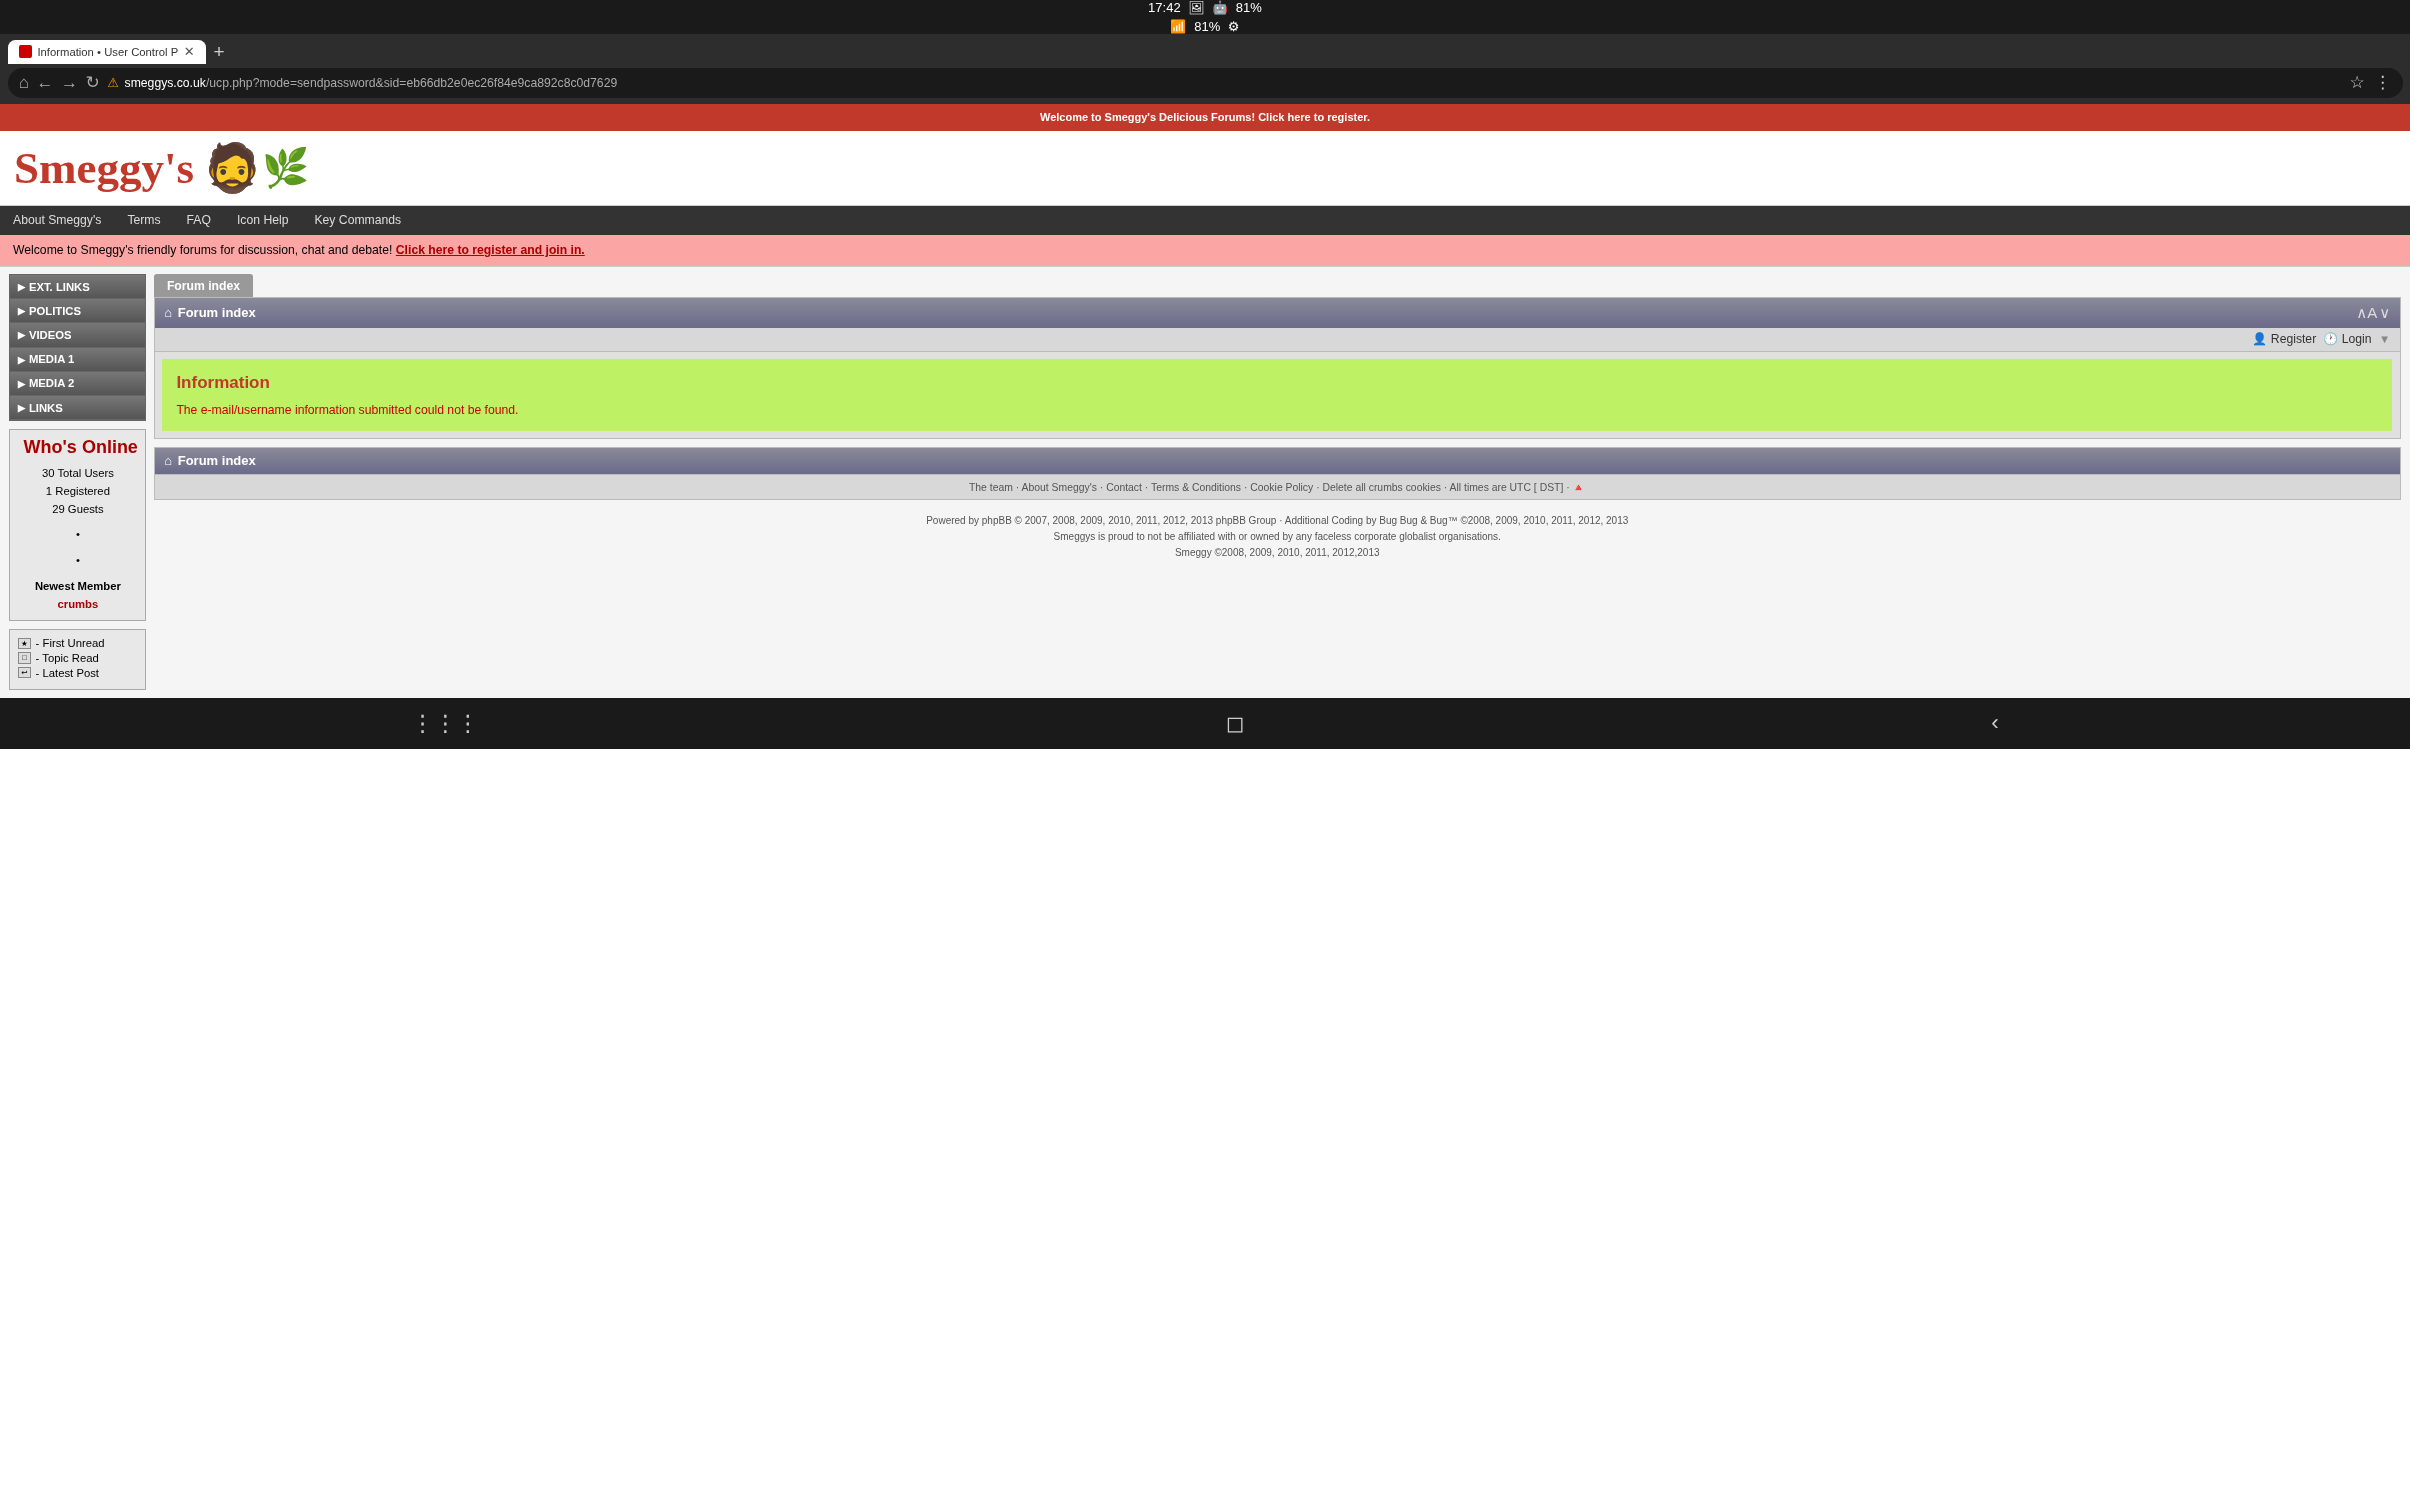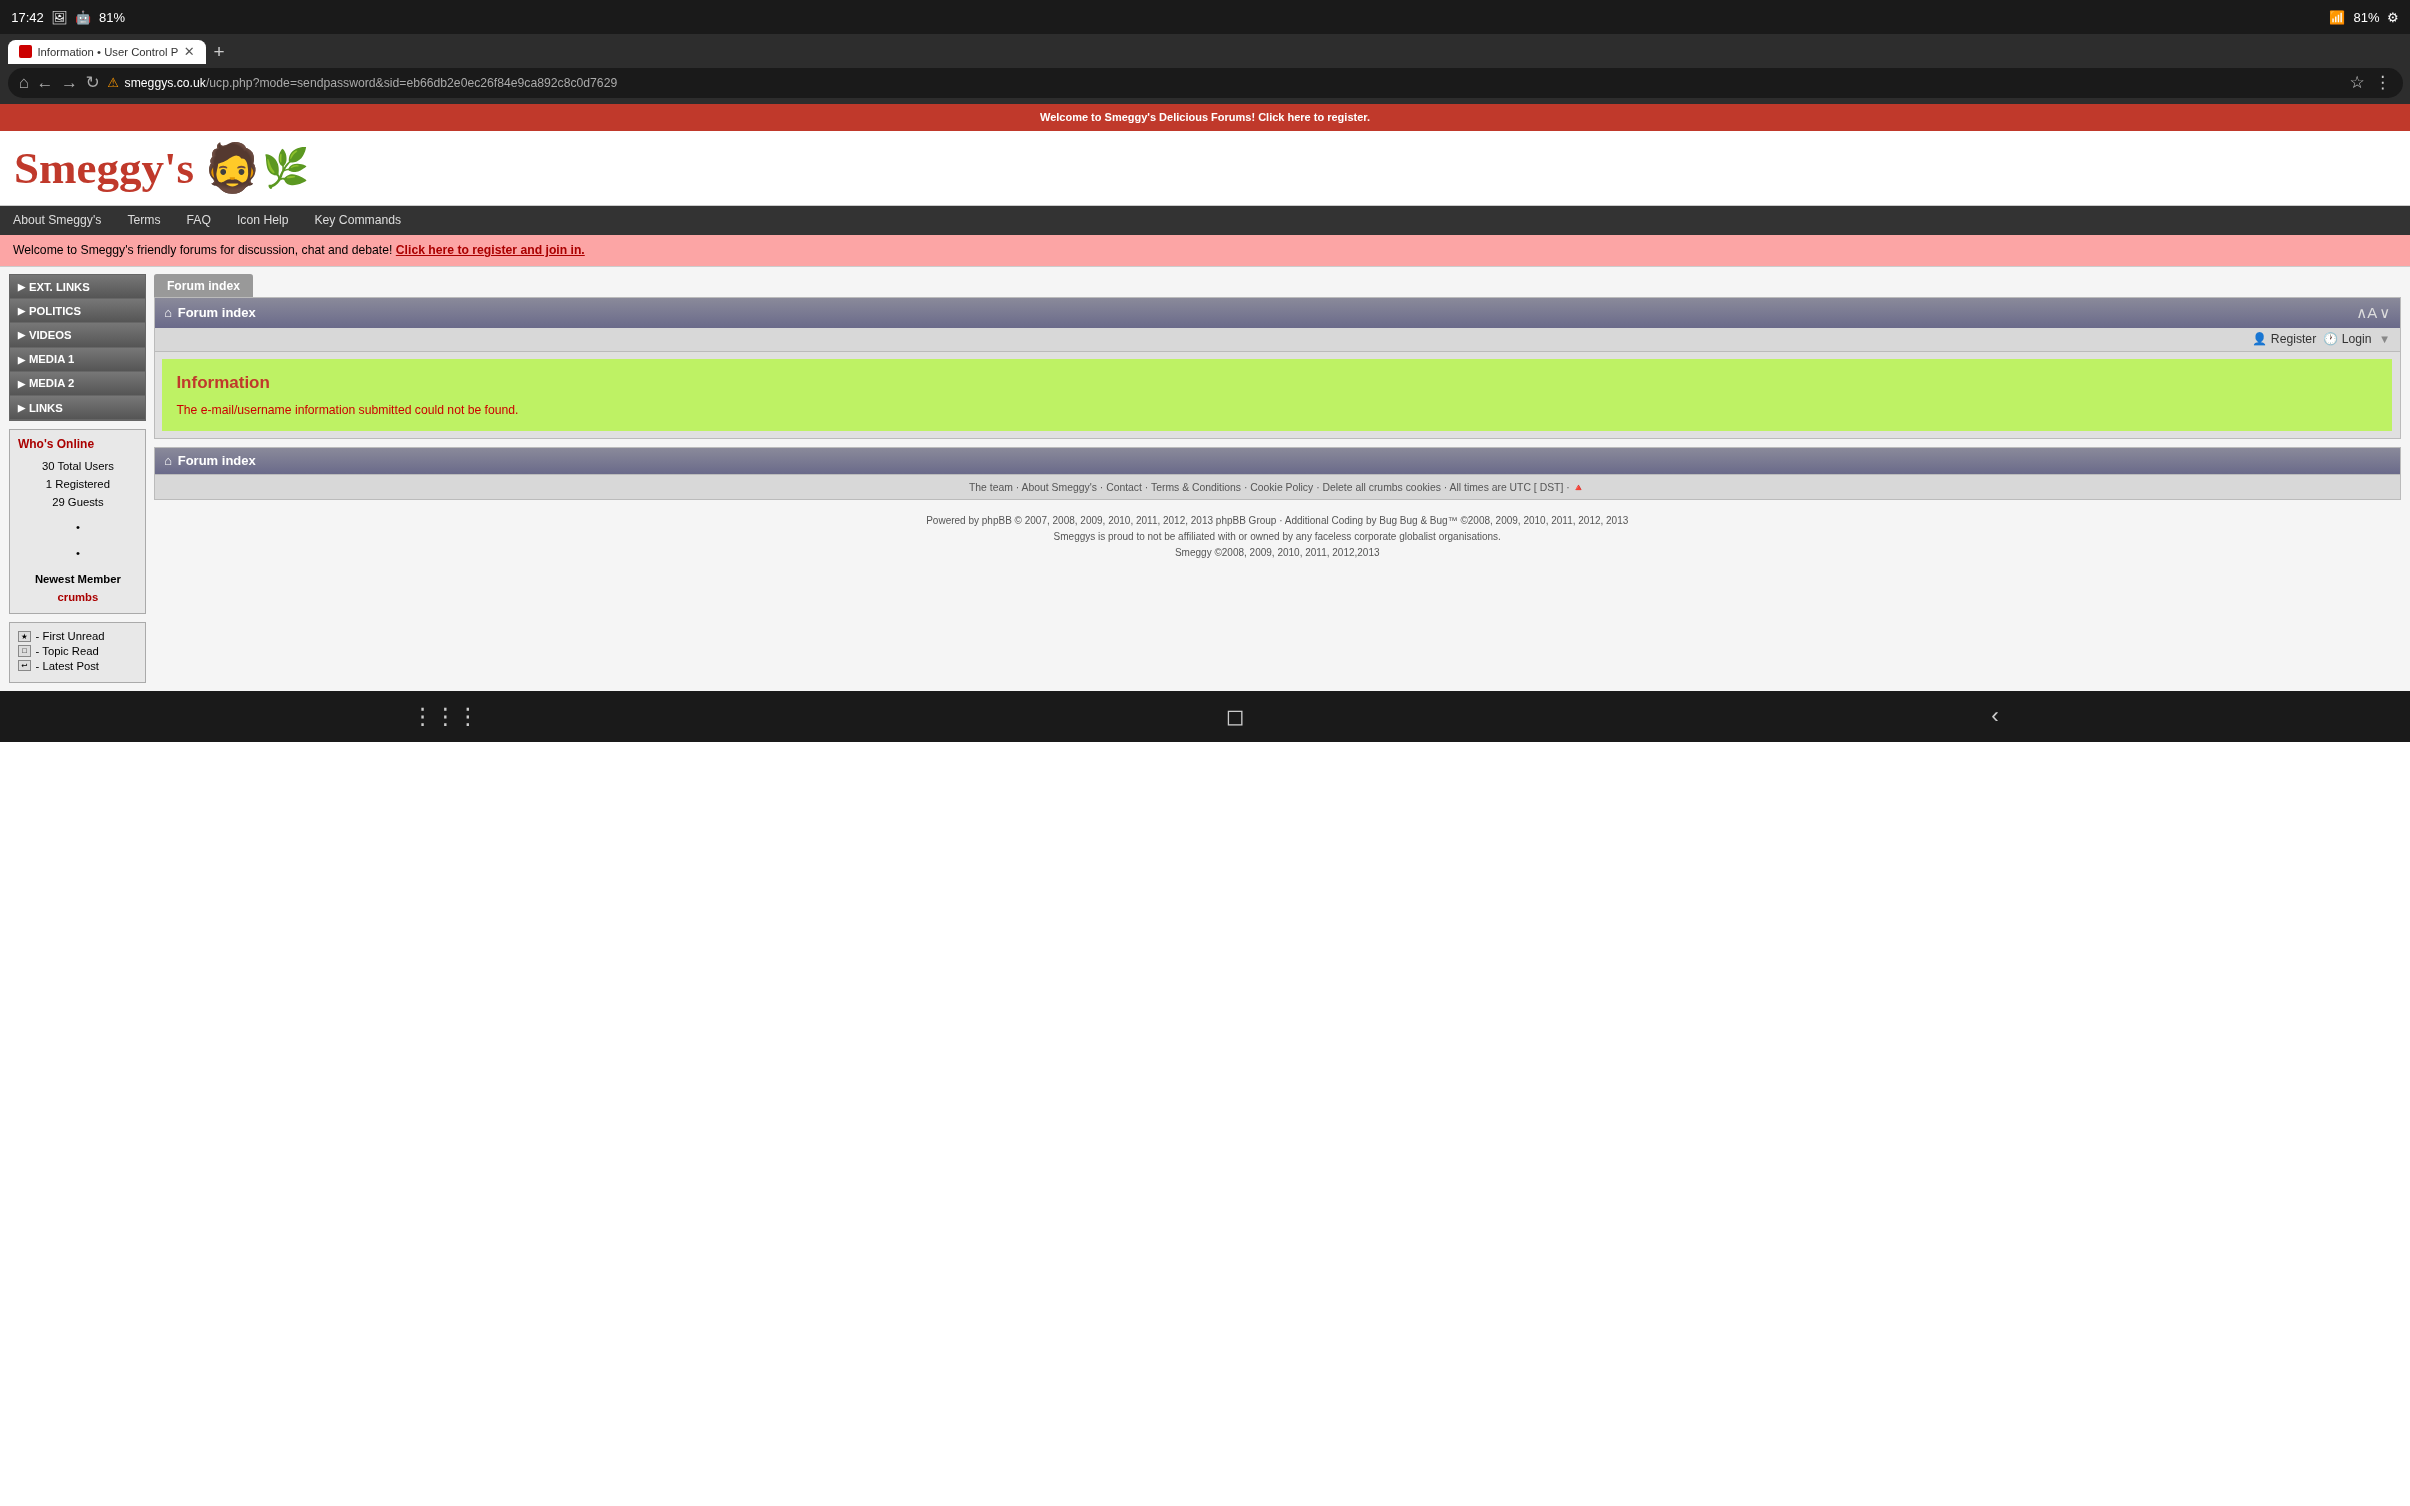--- a/index.html
+++ b/index.html
@@ -8,20 +8,21 @@
     
     .status-bar {
       background: #1a1a1a;
       color: #fff;
       height: 34px;
       display: flex;
       align-items: center;
       justify-content: space-between;
       padding: 0 11.3px;
       font-size: 13px;
+      flex-direction: column;
     }
     .status-left { display: flex; align-items: center; gap: 7.5px; }
     .status-right { display: flex; align-items: center; gap: 7.5px; }
 
     
     .browser-chrome {
       background: #2d2d2d;
       padding: 5.6px 7.5px;
     }
     .tab-bar {
@@ -175,23 +176,23 @@
     .whos-online-box {
       background: #e8e8e8;
       border: 0.9px solid #aaa;
       padding: 7.5px;
       font-size: 11.3px;
       margin-bottom: 7.5px;
     }
     .whos-online-title {
       color: #a00;
       font-weight: bold;
-      text-align: left;
+      text-align: right;
       margin-bottom: 5.6px;
-      font-size: 12px;
+      font-size: 18px;
     }
     .whos-online-box p { text-align: center; line-height: 1.6; }
 
     
     .legend-box {
       background: #e8e8e8;
       border: 0.9px solid #aaa;
       padding: 7.5px;
       font-size: 11.3px;
     }

